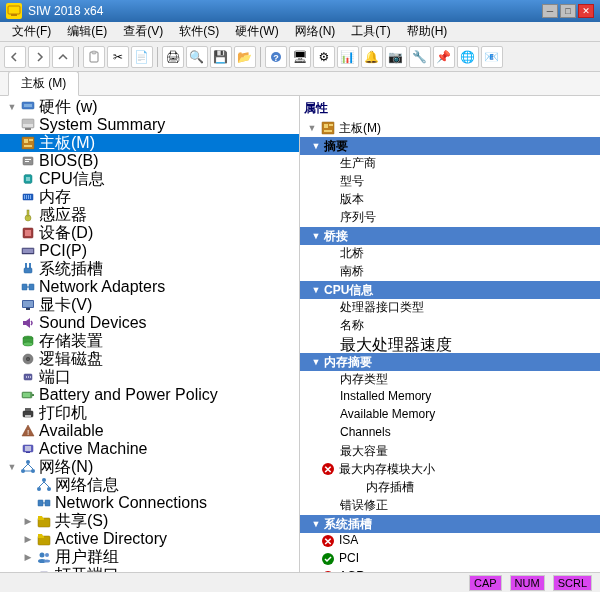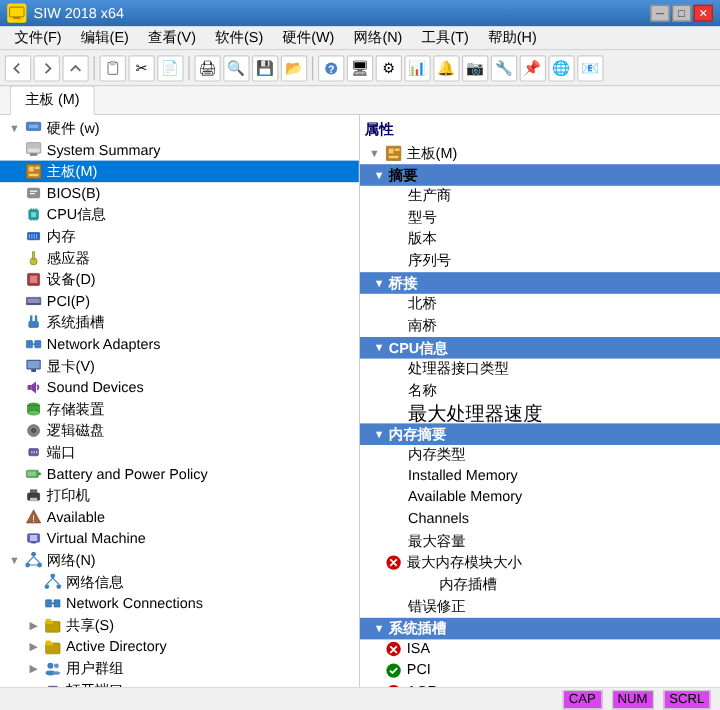--- a/index.html
+++ b/index.html
@@ -170,21 +170,21 @@
       width: 16px;
       height: 16px;
       margin-right: 3px;
       flex-shrink: 0;
       display: flex;
       align-items: center;
       justify-content: center;
       font-size: 12px;
     }
     .node-text {
-      font-size: 12px;
+      font-size: 16px;
       color: #000;
     }
     .indent { display: inline-block; flex-shrink: 0; }
     .prop-section-row {
       display: flex;
       align-items: center;
       height: 18px;
       background: #4a7fcb;
       color: white;
       padding-right: 4px;
@@ -602,21 +602,21 @@
       <div class="tree-node-row">
         <div class="indent" style="width:4px"></div>
         <div class="expander" style="width:16px"></div>
         <div class="node-icon">
           <svg width="14" height="14" viewBox="0 0 14 14">
             <rect x="2" y="3" width="10" height="7" rx="1" fill="#6060c0" stroke="#4040a0" stroke-width="0.5"></rect>
             <rect x="4" y="4" width="6" height="5" fill="#c0c0e0"></rect>
             <rect x="5" y="10" width="4" height="1" fill="#4040a0"></rect>
           </svg>
         </div>
-        <span class="node-text">Virtual Machine</span>
+        <span class="node-text">Active Machine</span>
       </div>
     </div>
 
     <div class="tree-node">
       <div class="tree-node-row">
         <div class="indent" style="width:4px"></div>
         <div class="expander">▼</div>
         <div class="node-icon">
           <svg width="14" height="14" viewBox="0 0 14 14">
             <circle cx="7" cy="2" r="2" fill="#4080c0"></circle>

